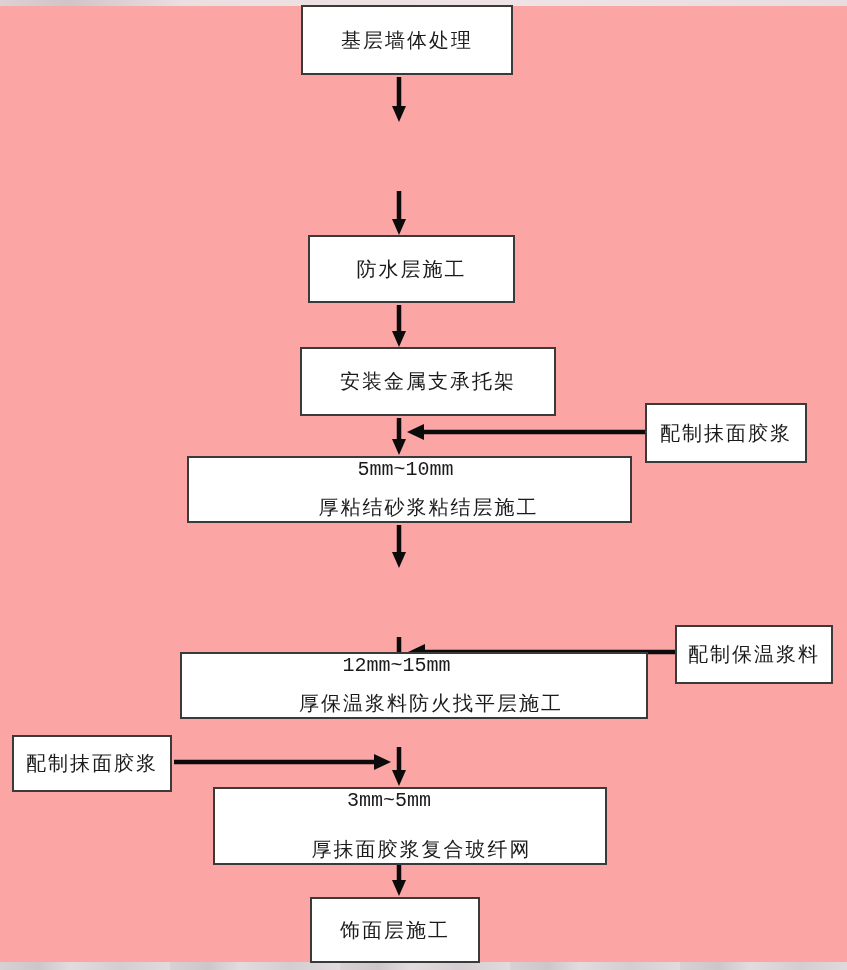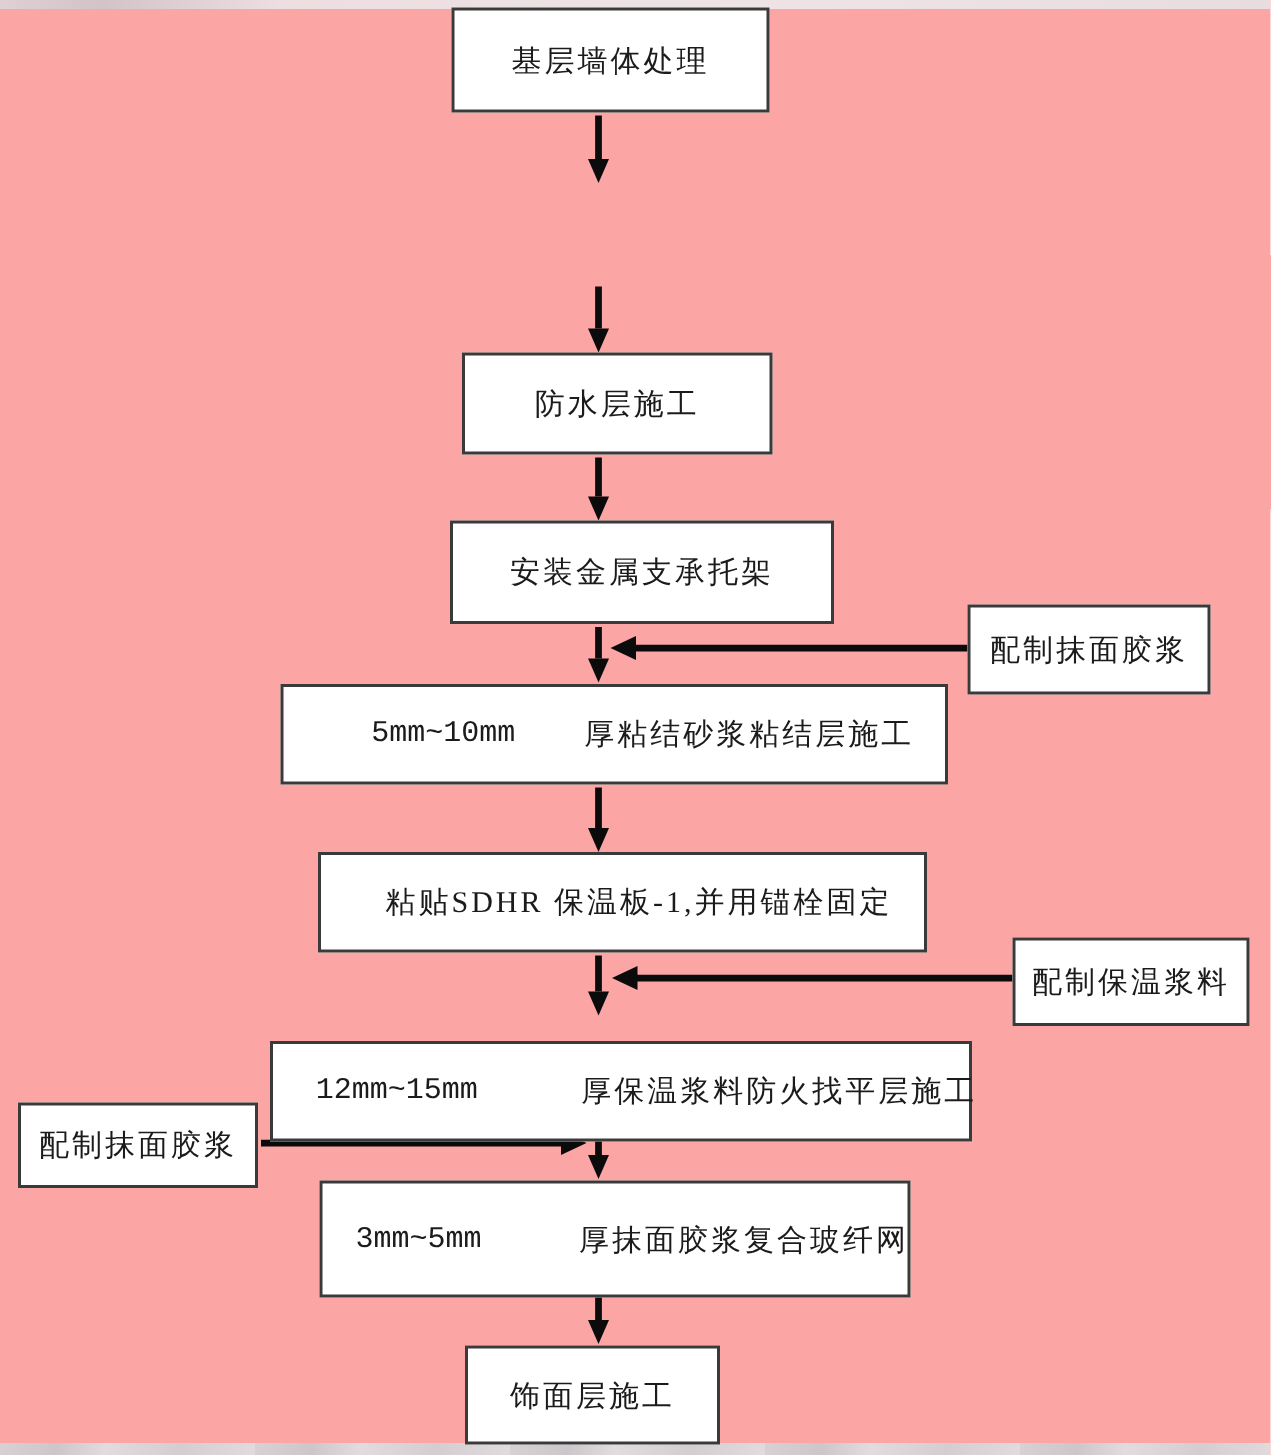--- a/index.html
+++ b/index.html
@@ -30,21 +30,21 @@
     box-sizing:border-box;
     border:2px solid #3a3a3a;
     background:#ffffff;
     display:flex;
     align-items:center;
     justify-content:center;
     font-size:20px;
     letter-spacing:2px;
     white-space:nowrap;
   }
-  .node.leftalign{justify-content:center;}
+  .node.leftalign{justify-content:space-between;flex-direction:column;}
   .node .measure{
     font-family:"Liberation Mono","DejaVu Sans Mono",monospace;
     letter-spacing:0;
     display:inline-block;
     flex:none;
   }
   .node .nlabel{display:inline-block;}
 </style>
 </head>
 <body>
@@ -114,25 +114,22 @@
 
   <div class="node" style="left:300px;top:347px;width:256px;height:69px">
     <span class="nlabel">安装金属支承托架</span>
   </div>
 
   <div class="node leftalign" style="left:187px;top:456px;width:445px;height:67px;padding-left:38px">
     <span class="measure" style="width:142px">5mm~10mm</span>
     <span class="nlabel">厚粘结砂浆粘结层施工</span>
   </div>
 
-  <div class="node leftalign" style="left:212px;top:568px;width:406px;height:67px;padding-left:22px">
-    <span class="nlabel">粘贴SDHR 保温板-1,并用锚栓固定</span>
-  </div>
 
-  <div class="node leftalign" style="left:180px;top:694px;width:468px;height:67px;padding-left:34px">
+  <div class="node leftalign" style="left:180px;top:652px;width:468px;height:67px;padding-left:34px">
     <span class="measure" style="width:177px">12mm~15mm</span>
     <span class="nlabel">厚保温浆料防火找平层施工</span>
   </div>
 
   <div class="node leftalign" style="left:213px;top:787px;width:394px;height:78px;padding-left:23px">
     <span class="measure" style="width:149px">3mm~5mm</span>
     <span class="nlabel">厚抹面胶浆复合玻纤网</span>
   </div>
 
   <div class="node" style="left:310px;top:897px;width:170px;height:66px">

